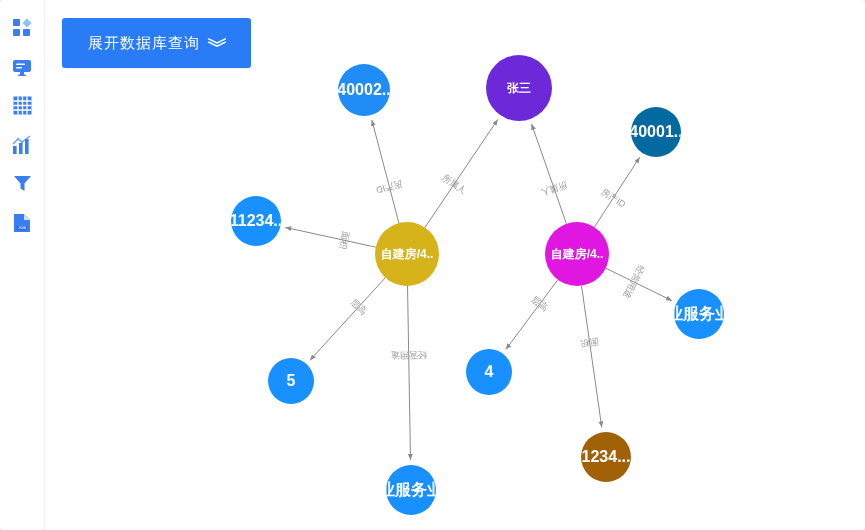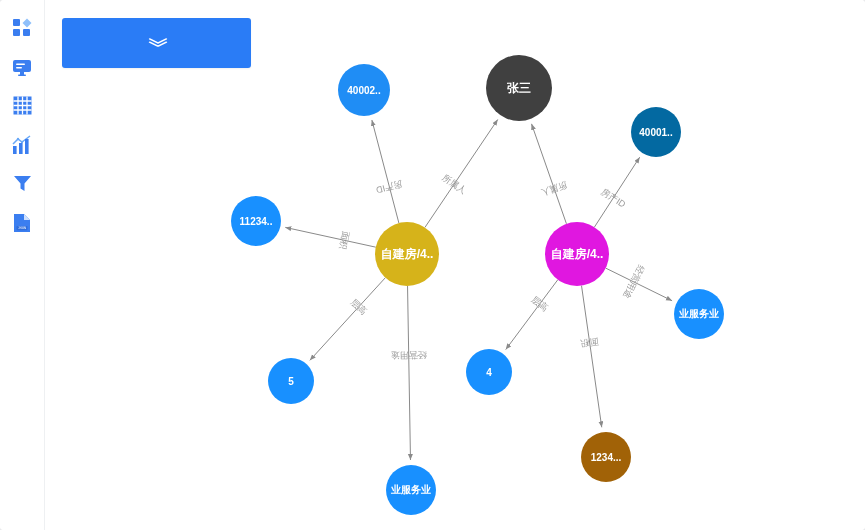--- a/index.html
+++ b/index.html
@@ -120,21 +120,21 @@
     left: 0; top: 0;
     width: 820px; height: 530px;
   }
   .node {
     position: absolute;
     border-radius: 50%;
     display: flex;
     align-items: center;
     justify-content: center;
     color: #ffffff;
-    font-size: 10px;
+    font-size: 16px;
     font-weight: bold;
     cursor: pointer;
     box-sizing: border-box;
     overflow: hidden;
     white-space: nowrap;
     text-align: center;
     user-select: none;
   }
   svg.edges { position:absolute; left:0; top:0; width:820px; height:530px; pointer-events:none; }
   .elabel {
@@ -250,21 +250,21 @@
           <text class="elabel" x="585.9336337140577" y="280.5247378921595" text-anchor="middle" transform="rotate(116.18811069748085 585.9336337140577 280.5247378921595)" fill="#9a9a9a">经营用途</text>
           <line x1="512.8696358486267" y1="279.65207920297786" x2="460.7390686324517" y2="349.55443069739437" stroke="#8a8a8a" stroke-width="1" marker-end="url(#arrow)"></line>
           <text class="elabel" x="493.06002030648017" y="306.21497277085615" text-anchor="middle" transform="rotate(36.71420297604624 493.06002030648017 306.21497277085615)" fill="#9a9a9a">层高</text>
           <line x1="536.5254833995939" y1="285.6783837971573" x2="556.7573593128807" y2="427.301515190165" stroke="#8a8a8a" stroke-width="1" marker-end="url(#arrow)"></line>
           <text class="elabel" x="544.2135962466429" y="339.49517372650024" text-anchor="middle" transform="rotate(171.86989764584405 544.2135962466429 339.49517372650024)" fill="#9a9a9a">面积</text>
         </svg>
       <div id="nodes-layer">
           <div class="node" style="left: 293px; top: 64px; width: 52px; height: 52px; background: rgb(31, 141, 245);">
             <span>40002..</span>
           </div>
-          <div class="node" style="left: 441px; top: 55px; width: 66px; height: 66px; background: #404040; font-size: 12px;">
+          <div class="node" style="left: 441px; top: 55px; width: 66px; height: 66px; background: #6d28d9; font-size: 12px;">
             <span>张三</span>
           </div>
           <div class="node" style="left: 586px; top: 107px; width: 50px; height: 50px; background: #0369a1;">
             <span>40001..</span>
           </div>
           <div class="node" style="left: 186px; top: 196px; width: 50px; height: 50px; background: rgb(24, 144, 255);">
             <span>11234..</span>
           </div>
           <div class="node" style="left: 330px; top: 222px; width: 64px; height: 64px; background: rgb(214, 179, 26); font-size: 12px;">
             <span>自建房/4..</span>
@@ -284,20 +284,21 @@
           <div class="node" style="left: 536px; top: 432px; width: 50px; height: 50px; background: #a16207;">
             <span>1234...</span>
           </div>
           <div class="node" style="left: 341px; top: 465px; width: 50px; height: 50px; background: rgb(24, 144, 255);">
             <span>业服务业</span>
           </div>
         </div>
     </div>
 
     <button class="query-button">
+      <span>展开数据库查询</span>
       <span class="chev">
         <svg width="16" height="12" viewBox="0 0 16 12">
           <polyline points="2,2 8,7 14,2" fill="none" stroke="#ffffff" stroke-width="1.6" stroke-linecap="round" stroke-linejoin="round"></polyline>
           <polyline points="2,6 8,11 14,6" fill="none" stroke="#ffffff" stroke-width="1.6" stroke-linecap="round" stroke-linejoin="round"></polyline>
         </svg>
       </span>
     </button>
 
 
   </div>

